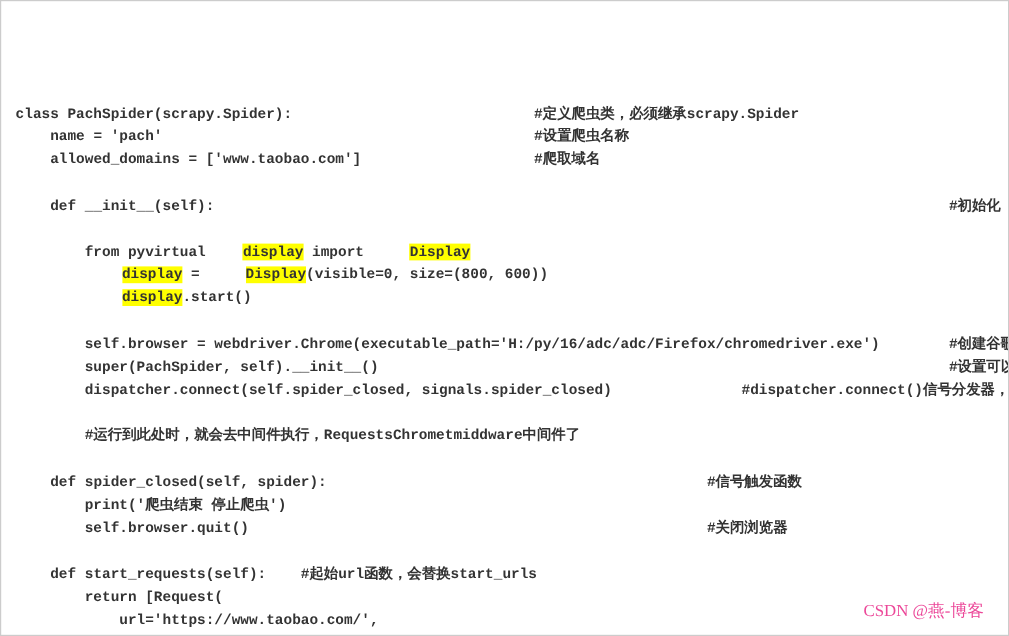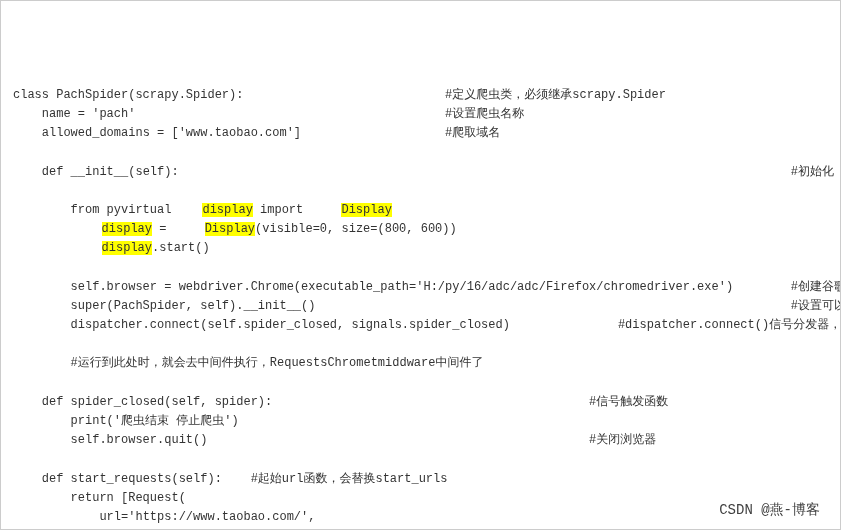--- a/index.html
+++ b/index.html
@@ -10,28 +10,28 @@
       color: #333;
       line-height: 1.6;
       white-space: pre;
       padding: 8px 12px;
       width: 841px;
       height: 530px;
       overflow: hidden;
       border: 1px solid #ccc;
       position: relative;
     }
-    .code-line { display: block; min-height: 1.6em; }
+    .code-line { display: block; min-height: 1.6em; font-weight: bold; }
     .hl { background: #ffff00; margin-left: 31px; }
     .watermark {
       position: absolute;
       right: 20px;
       bottom: 8px;
-      color: #404040;
-      font-family: Liberation Mono, monospace;
+      color: #ec4899;
+      font-family: Liberation Serif, serif;
       font-size: 14px;
       pointer-events: none;
     }
   </style>
 </head>
 <body>
 
 
 
 <div id="code-container"><div class="code-line"><span>class PachSpider(scrapy.Spider):</span>                            <span>#定义爬虫类，必须继承scrapy.Spider</span></div><div class="code-line">    <span>name = 'pach'</span>                                           <span>#设置爬虫名称</span></div><div class="code-line">    <span>allowed_domains = ['www.taobao.com']</span>                    <span>#爬取域名</span></div><div class="code-line"></div><div class="code-line">    <span>def __init__(self):</span>                                                                                     <span>#初始化</span></div><div class="code-line"></div><div class="code-line">        <span>from pyvirtual</span><span class="hl">display</span><span> import </span><span class="hl">Display</span></div><div class="code-line">        <span class="hl">display</span><span> = </span><span class="hl">Display</span><span>(visible=0, size=(800, 600))</span></div><div class="code-line">        <span class="hl">display</span><span>.start()</span></div><div class="code-line"></div><div class="code-line">        <span>self.browser = webdriver.Chrome(executable_path='H:/py/16/adc/adc/Firefox/chromedriver.exe')</span>        <span>#创建谷歌</span></div><div class="code-line">        <span>super(PachSpider, self).__init__()</span>                                                                  <span>#设置可以</span></div><div class="code-line">        <span>dispatcher.connect(self.spider_closed, signals.spider_closed)</span>               <span>#dispatcher.connect()信号分发器，第一</span></div><div class="code-line"></div><div class="code-line">        <span>#运行到此处时，就会去中间件执行，RequestsChrometmiddware中间件了</span></div><div class="code-line"></div><div class="code-line">    <span>def spider_closed(self, spider):</span>                                            <span>#信号触发函数</span></div><div class="code-line">        <span>print('爬虫结束 停止爬虫')</span></div><div class="code-line">        <span>self.browser.quit()</span>                                                     <span>#关闭浏览器</span></div><div class="code-line"></div><div class="code-line">    <span>def start_requests(self):    #起始url函数，会替换start_urls</span></div><div class="code-line">        <span>return [Request(</span></div><div class="code-line">            <span>url='https://www.taobao.com/',</span></div><div class="code-line">            <span>callback=self.parse</span></div></div>

